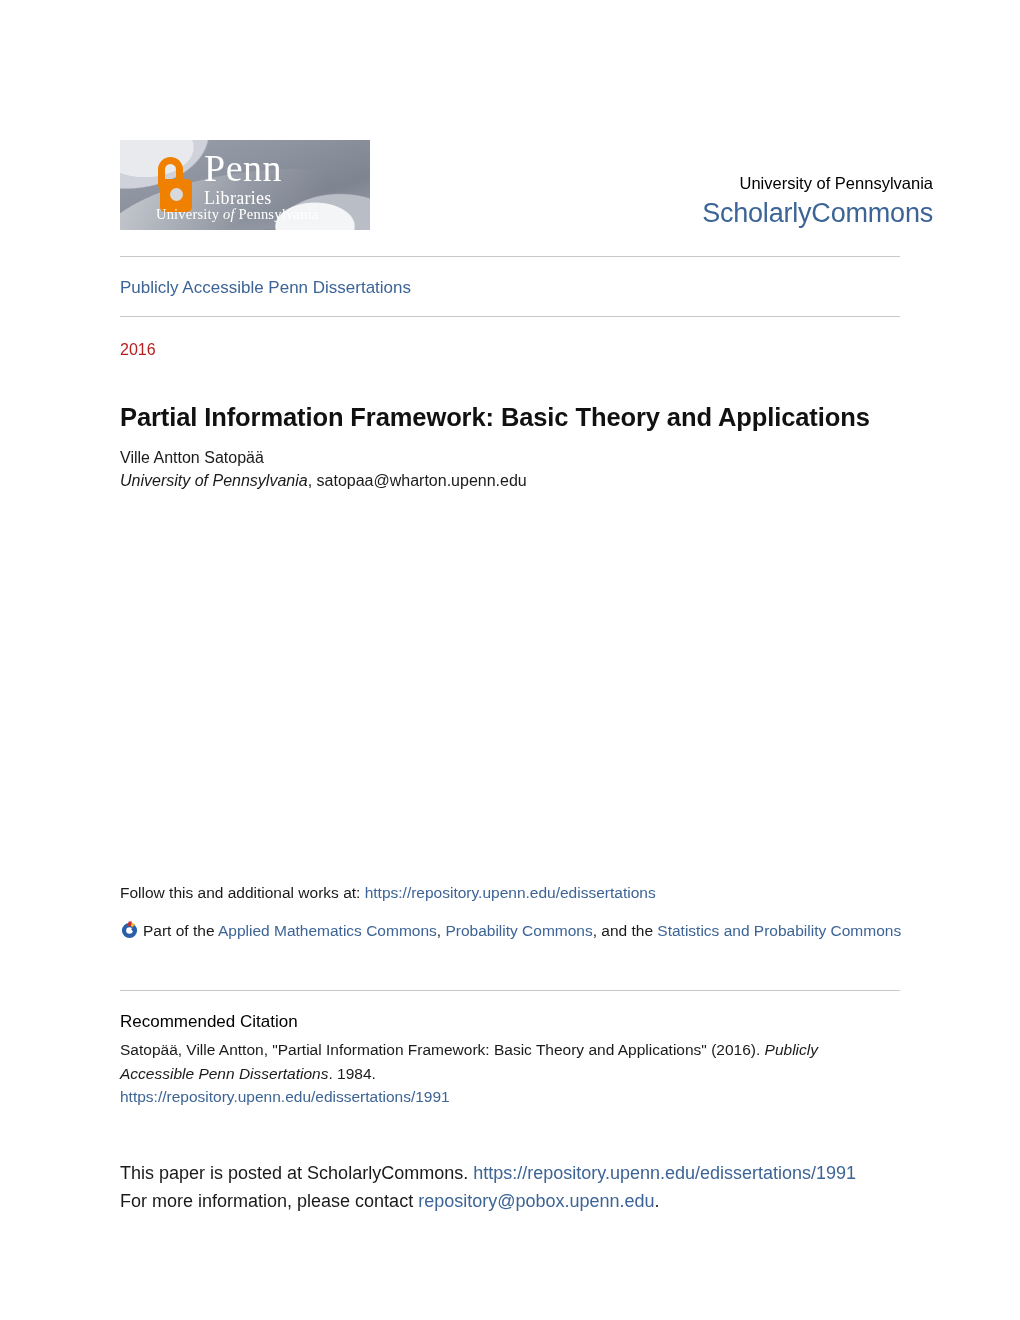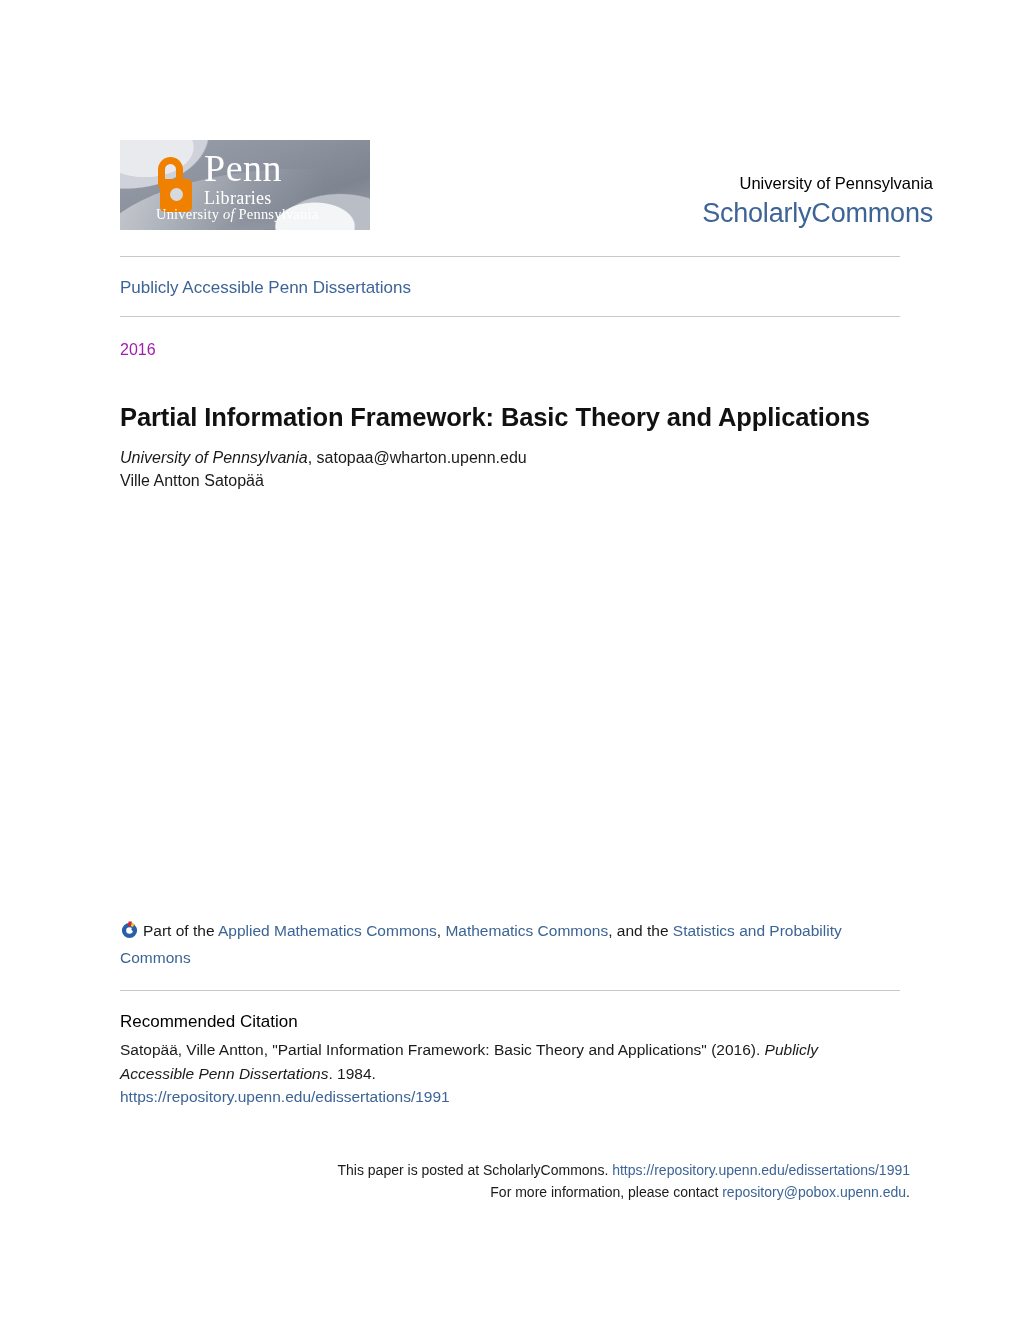--- a/index.html
+++ b/index.html
@@ -165,21 +165,21 @@
     font-size: 17px;
     color: #3c6496;
   }
 
   
   .year {
     position: absolute;
     left: 120px;
     top: 341px;
     font-size: 16px;
-    color: #a21caf;
+    color: #b91c1c;
   }
   .title {
     position: absolute;
     left: 120px;
     top: 385px;
     width: 790px;
     font-size: 25.5px;
     color: #111111;
     line-height: 1.25;
     letter-spacing: -0.1px;
@@ -248,24 +248,23 @@
     color: #1a1a1a;
   }
   .rc-body .it { font-style: italic; }
 
   
   .footer {
     position: absolute;
     left: 120px;
     top: 1160px;
     width: 790px;
-    font-size: 14px;
+    font-size: 18px;
     line-height: 1.55;
     color: #1a1a1a;
-    text-align: right;
   }
 </style>
 </head>
 <body>
 
 <div class="page">
 
   <div class="header">
 
     <div class="logo">
@@ -292,31 +291,32 @@
 
   <div class="series">Publicly Accessible Penn Dissertations</div>
 
   <div class="rule rule-2"></div>
 
   <div class="year">2016</div>
 
   <h1 class="title">Partial Information Framework: Basic Theory and Applications</h1>
 
   <div class="author">
+    <div>Ville Antton Satopää</div>
     <div><span class="affil">University of Pennsylvania</span><span>, </span><span>satopaa@wharton.upenn.edu</span></div>
-    <div>Ville Antton Satopää</div>
   </div>
 
+  <div class="follow"><span>Follow this and additional works at: </span><span class="link">https://repository.upenn.edu/edissertations</span></div>
 
   <div class="follow-line2"><span class="dc-icon"><svg viewBox="0 0 40 40" width="19" height="19" aria-hidden="true">
           <path d="M20 4a16 16 0 1 0 0 32 16 16 0 0 0 0-32zm0 9a7 7 0 1 1 0 14 7 7 0 0 1 0-14z" fill="#2a5fa8"></path>
           <path d="M18 1h7l-1.5 9.5L17 11z" fill="#d8232a"></path>
           <path d="M25.5 3.5l6.5 3.5-6 6-3.5-3z" fill="#f2c12e"></path>
           <path d="M25 13.5l8.5 2-3 7.5-6.5-4z" fill="#2a5fa8"></path>
-        </svg></span><span>Part of the </span><span class="link">Applied Mathematics Commons</span><span>, </span><span class="link">Mathematics Commons</span><span>, and the </span><span class="link">Statistics and Probability Commons</span></div>
+        </svg></span><span>Part of the </span><span class="link">Applied Mathematics Commons</span><span>, </span><span class="link">Probability Commons</span><span>, and the </span><span class="link">Statistics and Probability Commons</span></div>
 
   <div class="rule rule-3"></div>
 
   <div class="rc-head">Recommended Citation</div>
   <div class="rc-body"><span>Satopää, Ville Antton, "Partial Information Framework: Basic Theory and Applications" (2016). </span><span class="it">Publicly Accessible Penn Dissertations</span><span>. 1984.</span><br><span class="link">https://repository.upenn.edu/edissertations/1991</span></div>
 
   <div class="footer">
     <div><span>This paper is posted at ScholarlyCommons. </span><span class="link">https://repository.upenn.edu/edissertations/1991</span></div>
     <div><span>For more information, please contact </span><span class="link">repository@pobox.upenn.edu</span><span>.</span></div>
   </div>

